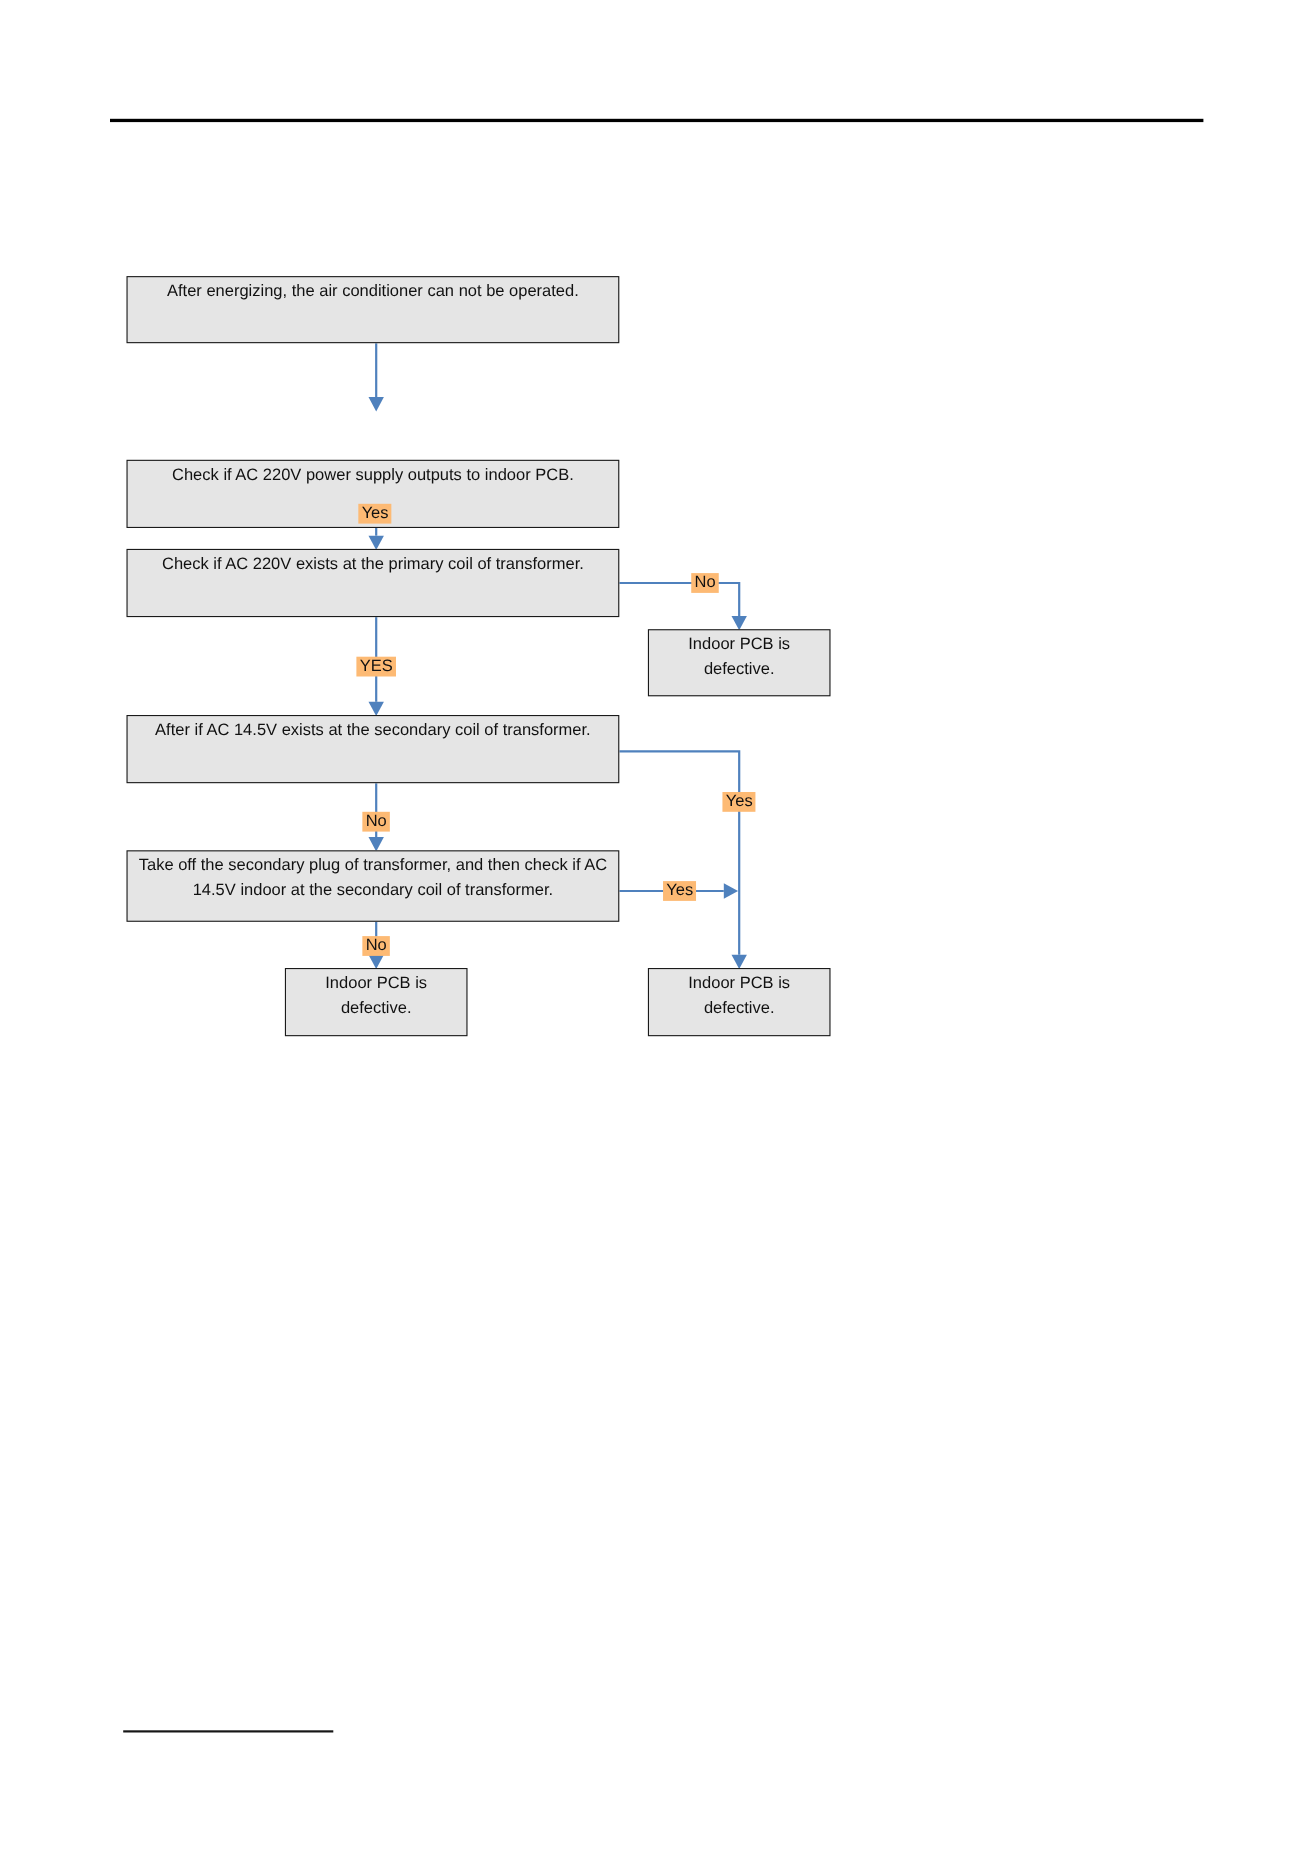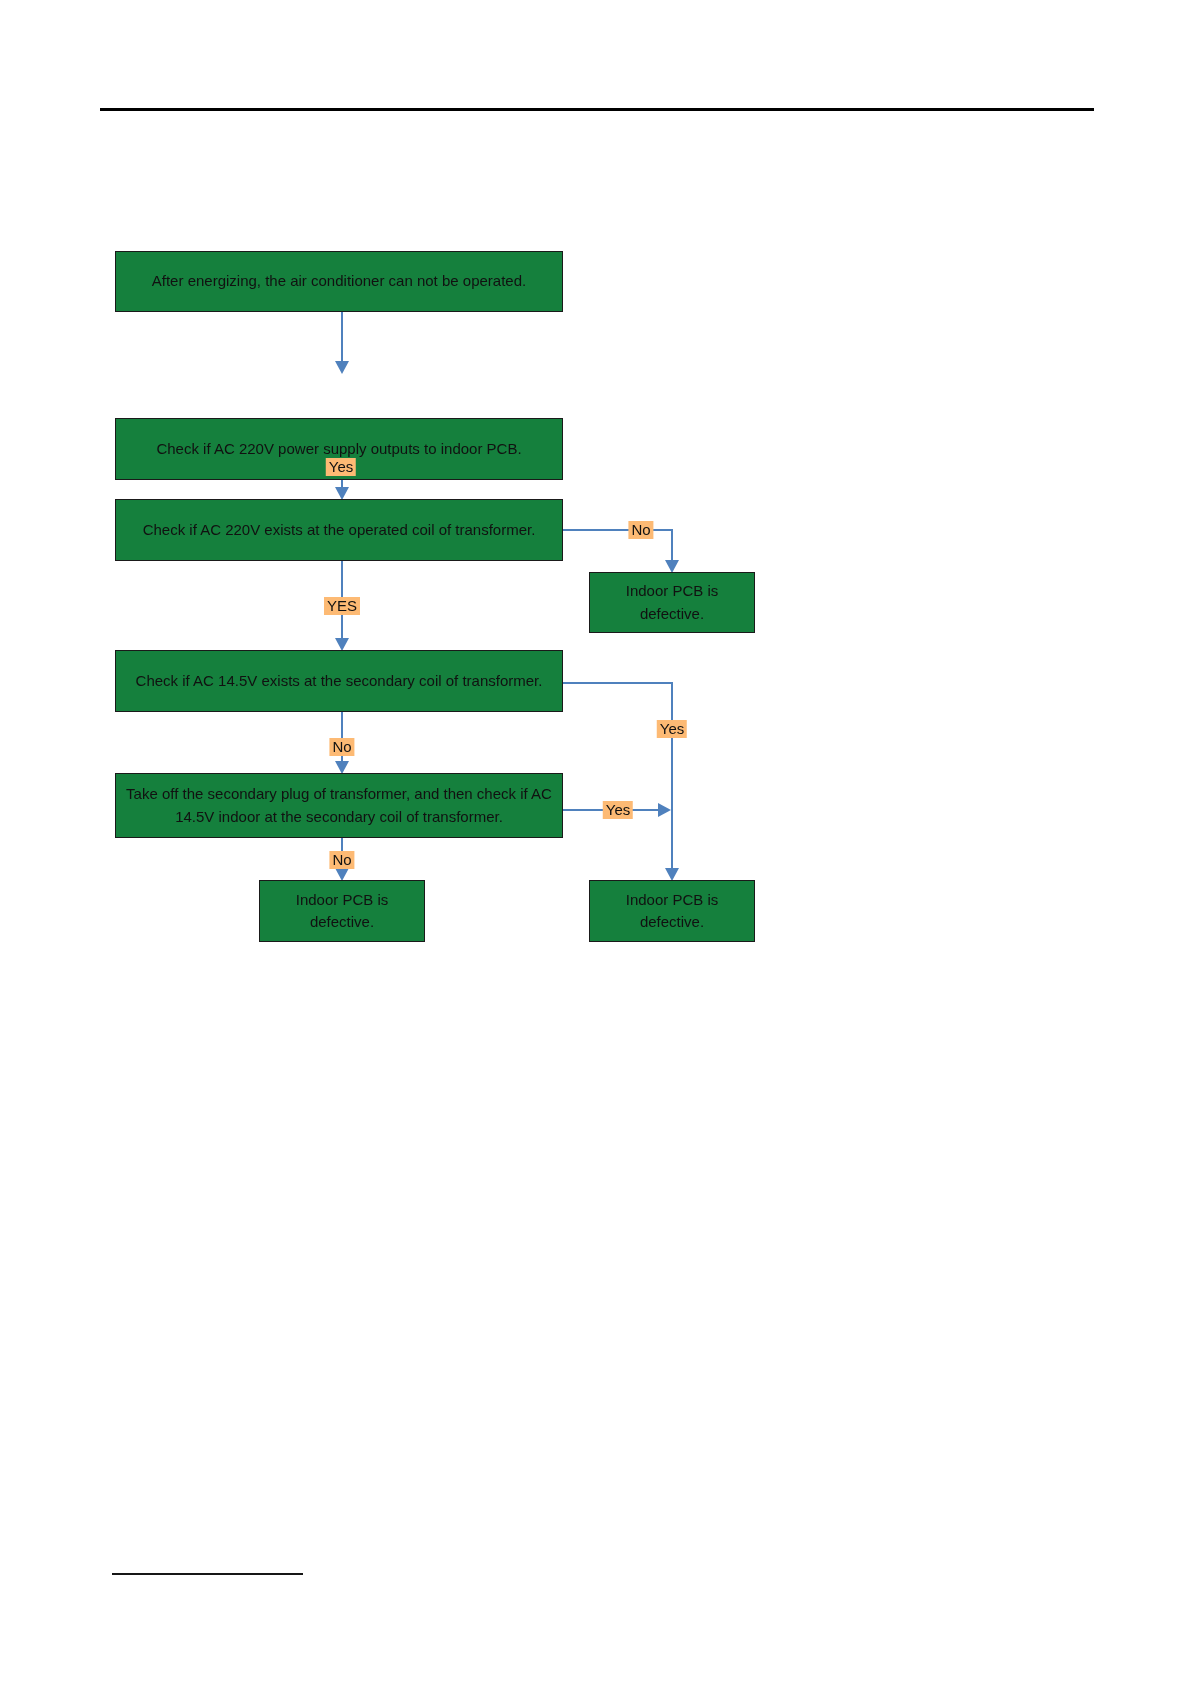--- a/index.html
+++ b/index.html
@@ -25,24 +25,24 @@
     background: #161616;
   }
   svg.connectors {
     position: absolute;
     left: 0; top: 0;
     width: 1190px; height: 1682px;
     pointer-events: none;
   }
   .node {
     position: absolute;
-    background: #15803d;
+    background: #e5e5e5;
     border: 1.5px solid #1a1a1a;
     display: flex;
-    align-items: center;
+    align-items: flex-start;
     justify-content: center;
     text-align: center;
     font-size: 15px;
     line-height: 1.5;
     padding: 2px 6px;
     box-sizing: border-box;
   }
   .n0 { left: 115px; top: 251px; width: 448px; height: 61px; }
   .n1 { left: 115px; top: 373px; width: 448px; height: 62px; margin-top: 45px; }
   .n2 { left: 115px; top: 499px; width: 448px; height: 62px; }
@@ -108,25 +108,25 @@
 
   <div class="node n0">
     <span>After energizing, the air conditioner can not be operated.</span>
   </div>
 
   <div class="node n1">
     <span>Check if AC 220V power supply outputs to indoor PCB.</span>
   </div>
 
   <div class="node n2">
-    <span>Check if AC 220V exists at the operated coil of transformer.</span>
+    <span>Check if AC 220V exists at the primary coil of transformer.</span>
   </div>
 
   <div class="node n3">
-    <span>Check if AC 14.5V exists at the secondary coil of transformer.</span>
+    <span>After if AC 14.5V exists at the secondary coil of transformer.</span>
   </div>
 
   <div class="node n4">
     <span>Take off the secondary plug of transformer, and then check if AC 14.5V indoor at the secondary coil of transformer.</span>
   </div>
 
   <div class="node n5">
     <span>Indoor PCB is defective.</span>
   </div>
 

